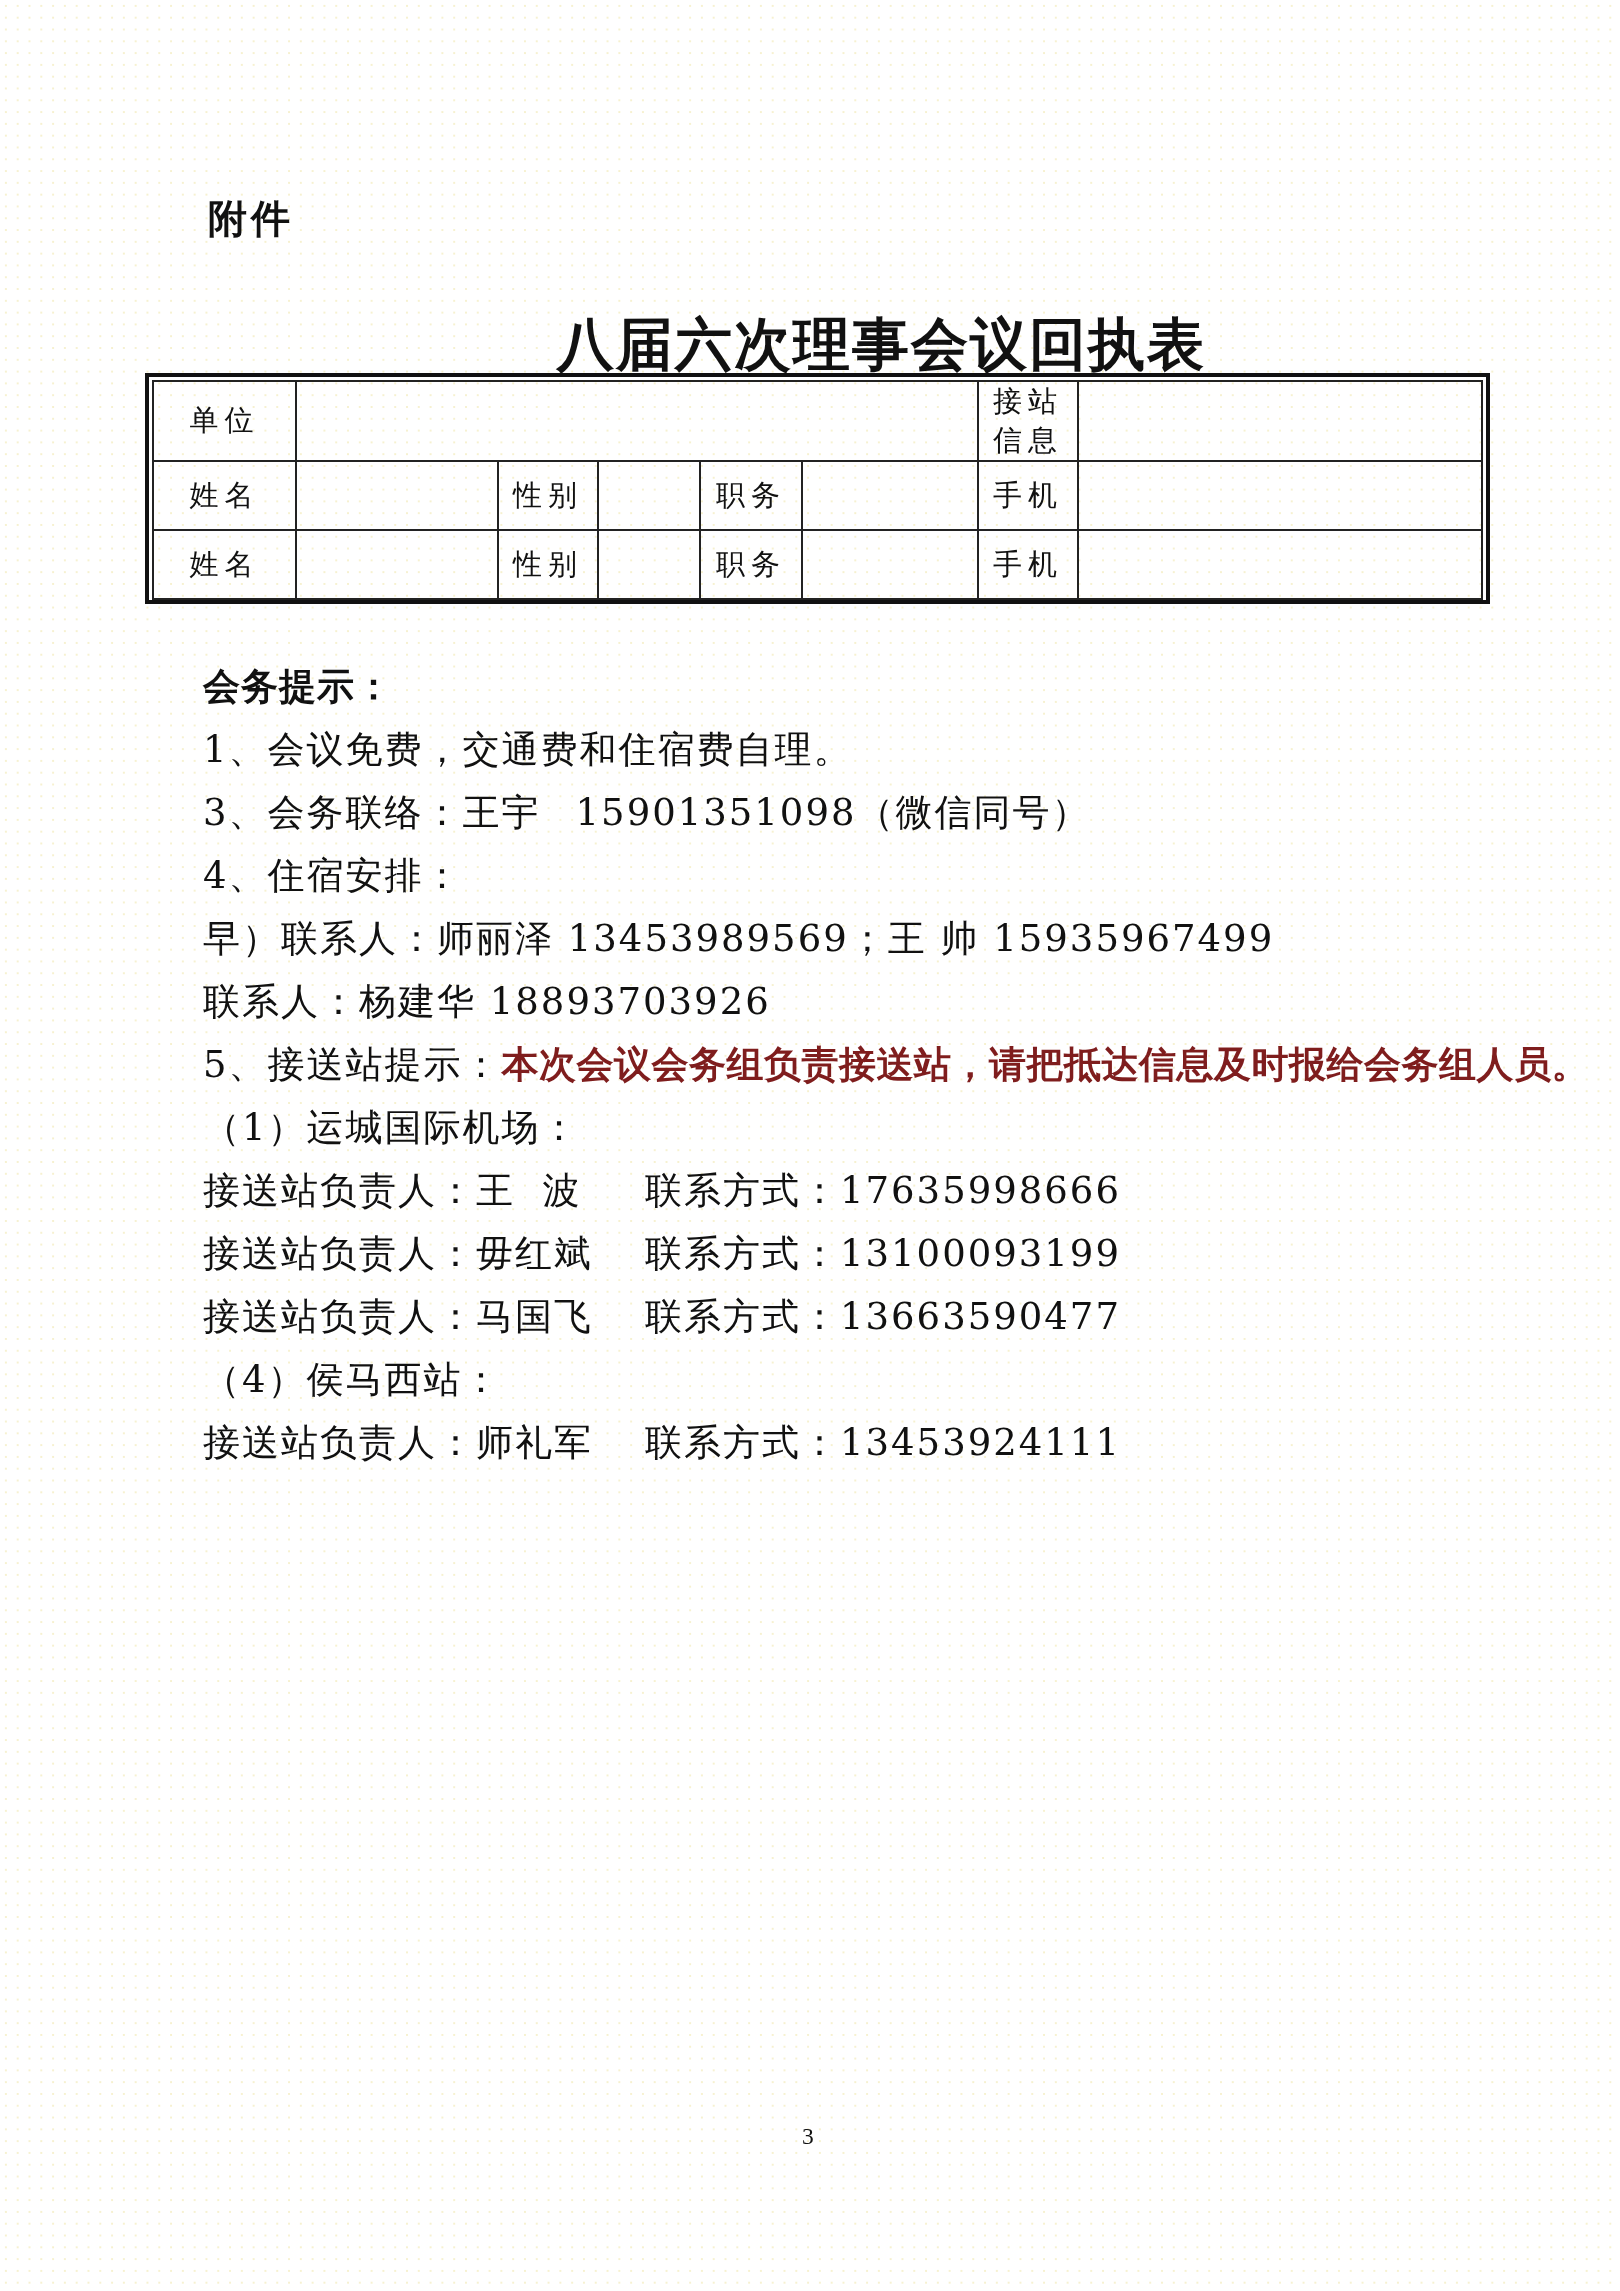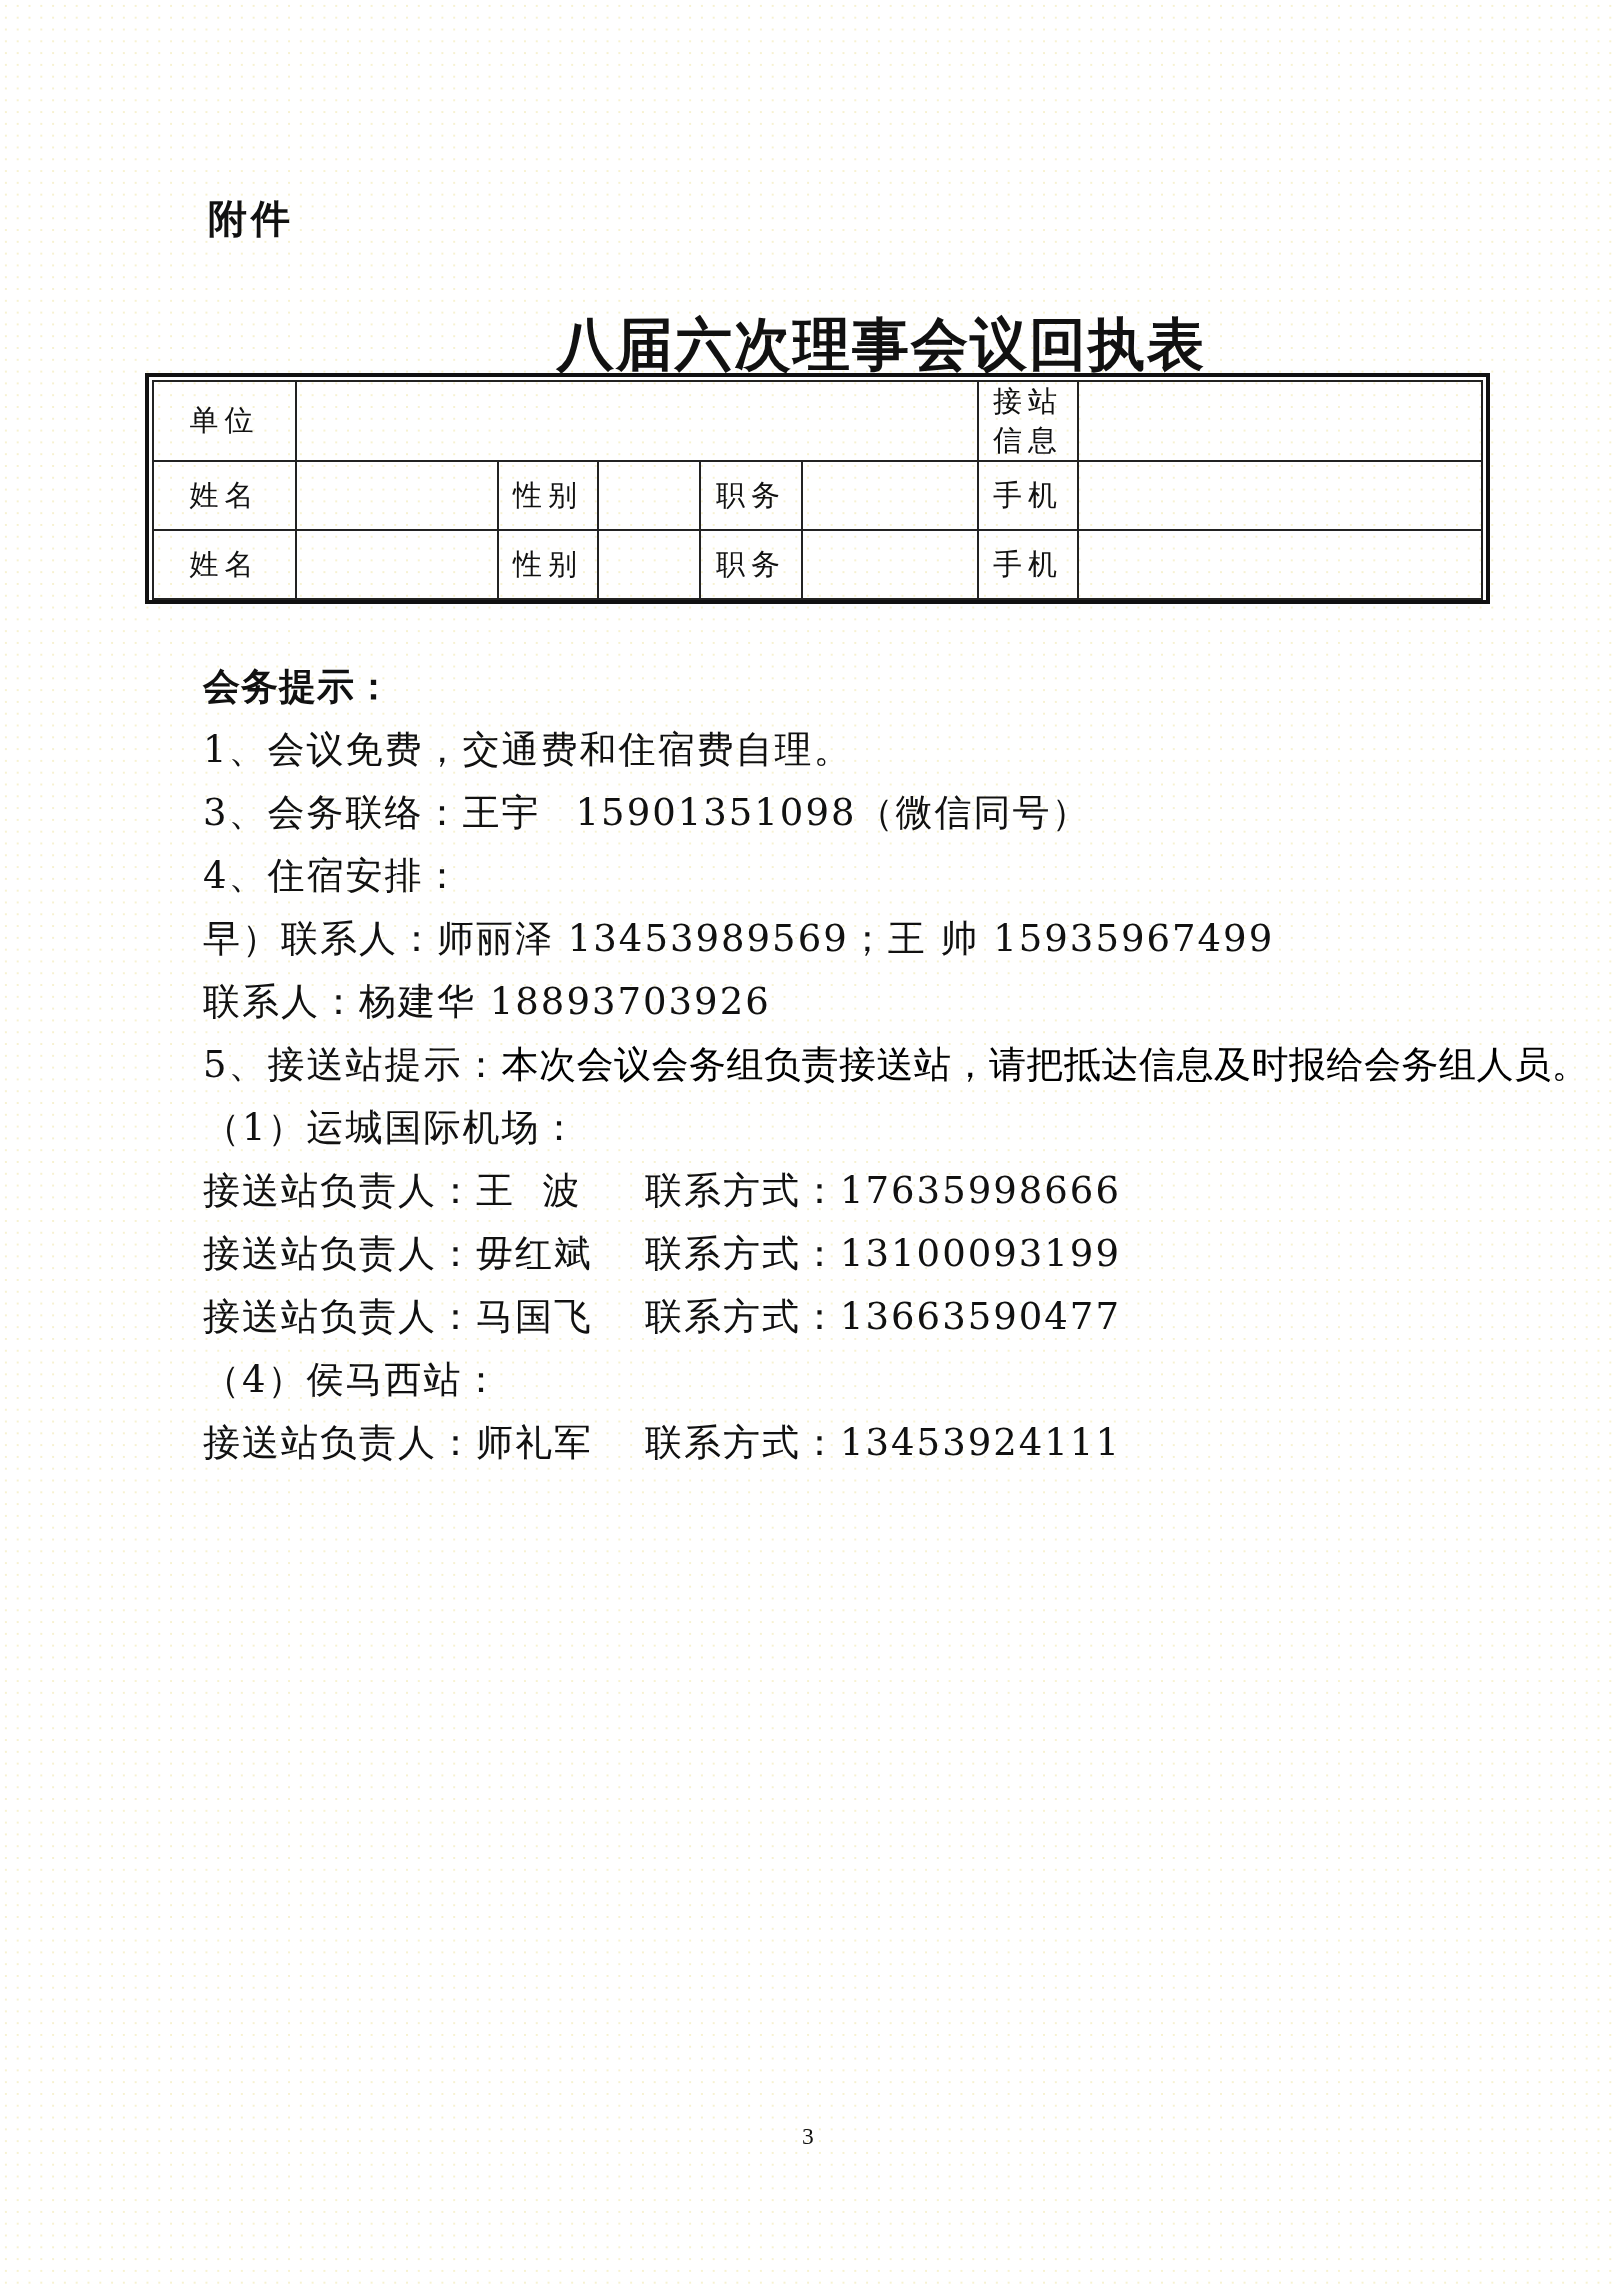--- a/index.html
+++ b/index.html
@@ -36,21 +36,21 @@
     table.form td.input { background: transparent; }
     .content {
       left: 203px; top: 655px; width: 1274px;
       font-size: 37px; line-height: 63px;
     }
     .content .line { white-space: nowrap; letter-spacing: 2px; }
     .content .heading {
       font-weight: bold; font-family: "DejaVu Sans", "Liberation Sans", sans-serif;
       letter-spacing: 1px;
     }
-    .red { color: #000000; font-weight: normal; font-family: "DejaVu Sans", "Liberation Sans", sans-serif; letter-spacing: 0.5px; }
+    .red { color: #7f1d1d; font-weight: bold; font-family: "DejaVu Sans", "Liberation Sans", sans-serif; letter-spacing: 0.5px; }
     .gap { display: inline-block; width: 35px; }
     .gap-lg { display: inline-block; width: 61px; }
     .page-num {
       left: 802px; top: 2123px; font-size: 23.5px; font-family: "Liberation Serif", serif;
     }
   </style>
 </head>
 <body>
 
 <div class="abs attach-label">附件</div>

